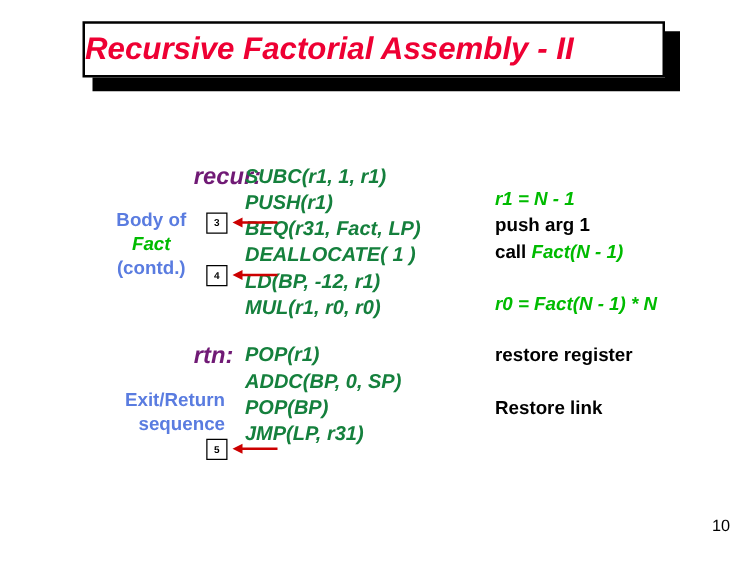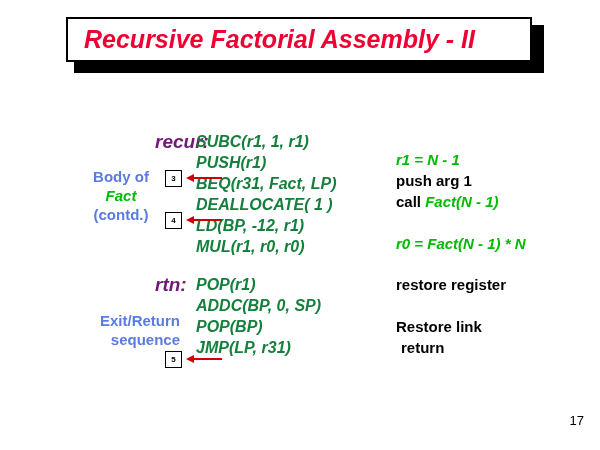--- a/index.html
+++ b/index.html
@@ -35,21 +35,21 @@
     border: 2px solid #000000;
     box-sizing: border-box;
     display: flex;
     align-items: center;
   }
   #title-text {
     font-size: 25px;
     font-weight: bold;
     font-style: italic;
     color: #ee0033;
-    padding-left: 16px;
+    padding-left: 0;
     white-space: nowrap;
     letter-spacing: 0px;
   }
 
   
   .blue-label {
     position: absolute;
     color: #5a7ce0;
     font-weight: bold;
     font-size: 15px;
@@ -207,22 +207,21 @@
   <div>POP(r1)</div>
   <div>ADDC(BP, 0, SP)</div>
   <div>POP(BP)</div>
   <div>JMP(LP, r31)</div>
 </div>
 
 <div class="note-col" style="left:396px; top:274px;">
   <div>restore register</div>
   <div>&nbsp;</div>
   <div>Restore link</div>
-  <div class="indent">return</div>
 </div>
 
 <div class="callout" style="left:165px; top:351px;">5</div>
 <div class="arrow" style="left:186px; top:355px; width:36px;">
   <span class="head"></span>
   <span class="shaft"></span>
 </div>
 
-<div id="page-number">17</div>
+<div id="page-number">10</div>
 
 </body></html>

